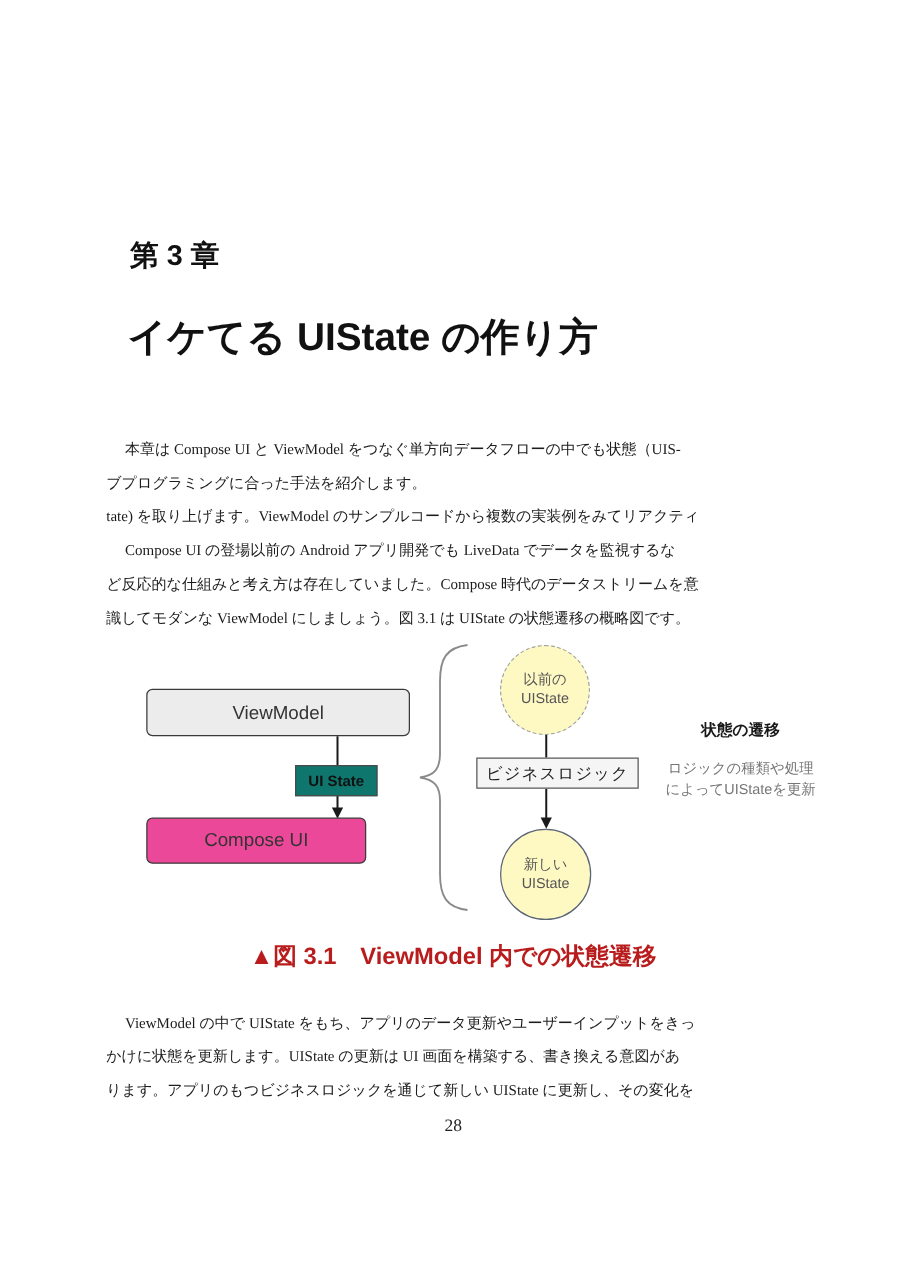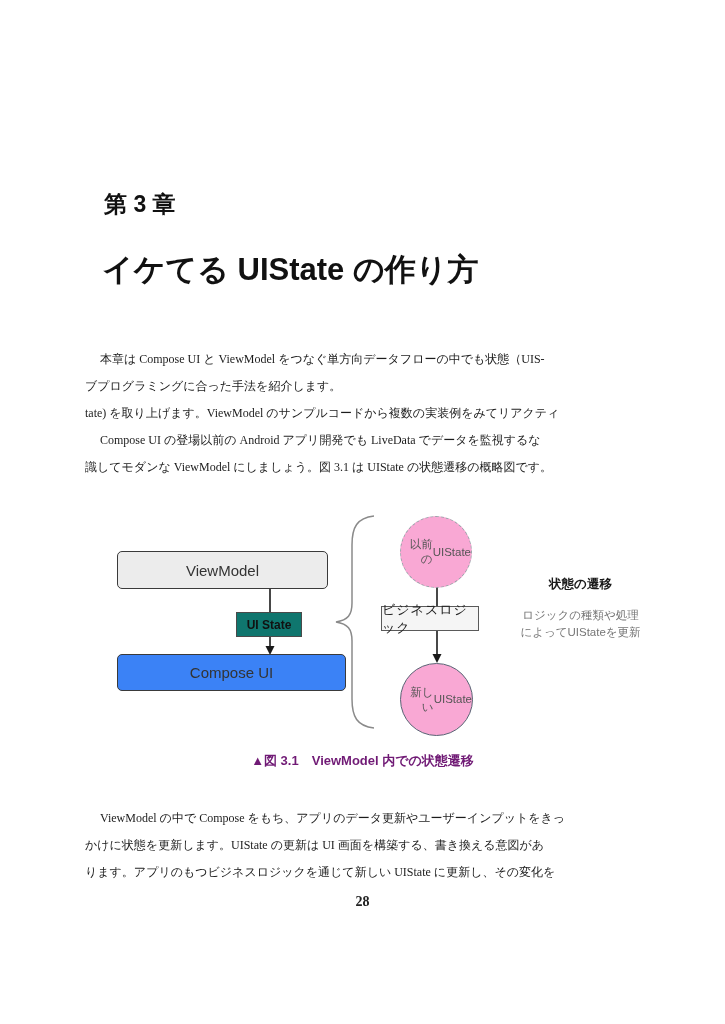--- a/index.html
+++ b/index.html
@@ -65,57 +65,57 @@
     justify-content: center;
     font-family: "Liberation Sans", "DejaVu Sans", sans-serif;
   }
   .box-rounded {
     border: 1.5px solid #3a3a3a;
     border-radius: 5px;
     font-size: 15px;
     color: #333;
   }
   #viewmodel-box { left: 37px; top: 46px; width: 211px; height: 38px; background: #ececec; }
-  #compose-box   { left: 37px; top: 149px; width: 229px; height: 37px; background: #3b82f6; }
+  #compose-box   { left: 37px; top: 149px; width: 176px; height: 37px; background: #ec4899; }
   #uistate-box {
     left: 156px; top: 107px; width: 66px; height: 25px;
     background: #0f766e;
     border: 1.5px solid #4a4a4a;
     font-weight: bold;
     font-size: 12px;
     color: #111;
   }
   #logic-box {
-    left: 301px; top: 101px; width: 98px; height: 25px;
+    left: 301px; top: 101px; width: 130px; height: 25px;
     background: #f5f5f5;
     border: 1px solid #5a5a5a;
     font-size: 13px;
     letter-spacing: 1px;
     color: #222;
   }
   .circle {
     border-radius: 50%;
-    background: #f9a8d4;
-    flex-direction: row;
+    background: #fef9c3;
+    flex-direction: column;
     font-size: 11.5px;
     line-height: 15px;
     color: #555;
-    text-align: right;
+    text-align: center;
   }
   #prev-circle {
     left: 320px; top: 11px; width: 72px; height: 72px;
     border: 1.5px dashed #9aa0a8;
   }
   #new-circle {
     left: 320px; top: 158px; width: 73px; height: 73px;
     border: 1.5px solid #5a6475;
   }
   .annotation {
     position: absolute;
-    left: 418px; top: 71px; width: 165px;
+    left: 430px; top: 71px; width: 165px;
     z-index: 1;
     text-align: center;
     font-family: "Liberation Sans", "DejaVu Sans", sans-serif;
   }
   .annotation .ann-title {
     font-weight: bold;
     font-size: 12.5px;
     color: #1a1a1a;
     margin-bottom: 14px;
   }
@@ -125,45 +125,45 @@
     color: #767676;
   }
 
   
   .caption {
     position: absolute;
     left: 0; top: 752px; width: 100%;
     text-align: center;
     font-family: "Liberation Sans", "DejaVu Sans", sans-serif;
     font-weight: bold;
-    font-size: 13px;
-    color: #701a75;
+    font-size: 19px;
+    color: #b91c1c;
   }
   .pagenum {
     position: absolute;
     left: 0; top: 894px; width: 100%;
     text-align: center;
     font-size: 14px;
     color: #222;
-    font-weight: bold;
   }
 </style>
 </head>
 <body>
 
 <div class="page">
 
   <div class="kicker">第 3 章</div>
   <h1 class="chapter-title">イケてる UIState の作り方</h1>
 
   <div class="bodytext" id="intro-block">
     <div class="line indent">本章は Compose UI と ViewModel をつなぐ単方向データフローの中でも状態（UIS-</div>
     <div class="line">ブプログラミングに合った手法を紹介します。</div>
     <div class="line">tate) を取り上げます。ViewModel のサンプルコードから複数の実装例をみてリアクティ</div>
     <div class="line indent">Compose UI の登場以前の Android アプリ開発でも LiveData でデータを監視するな</div>
+    <div class="line">ど反応的な仕組みと考え方は存在していました。Compose 時代のデータストリームを意</div>
     <div class="line">識してモダンな ViewModel にしましょう。図 3.1 は UIState の状態遷移の概略図です。</div>
   </div>
 
   <div class="figure">
     <svg width="580" height="248" viewBox="0 0 580 248">
 
       <line x1="190" y1="84" x2="190" y2="143" stroke="#1a1a1a" stroke-width="1.6"></line>
       <polygon points="185.5,141 194.5,141 190,150" fill="#1a1a1a"></polygon>
 
       <line x1="357" y1="81" x2="357" y2="150" stroke="#1a1a1a" stroke-width="1.6"></line>
@@ -202,20 +202,20 @@
     <div class="annotation">
       <div class="ann-title">状態の遷移</div>
       <div class="ann-line">ロジックの種類や処理</div>
       <div class="ann-line">によってUIStateを更新</div>
     </div>
   </div>
 
   <div class="caption">▲図 3.1　ViewModel 内での状態遷移</div>
 
   <div class="bodytext" id="bottom-block">
-    <div class="line indent">ViewModel の中で Compose をもち、アプリのデータ更新やユーザーインプットをきっ</div>
+    <div class="line indent">ViewModel の中で UIState をもち、アプリのデータ更新やユーザーインプットをきっ</div>
     <div class="line">かけに状態を更新します。UIState の更新は UI 画面を構築する、書き換える意図があ</div>
     <div class="line">ります。アプリのもつビジネスロジックを通じて新しい UIState に更新し、その変化を</div>
   </div>
 
   <div class="pagenum">28</div>
 
 </div>
 
 </body></html>

